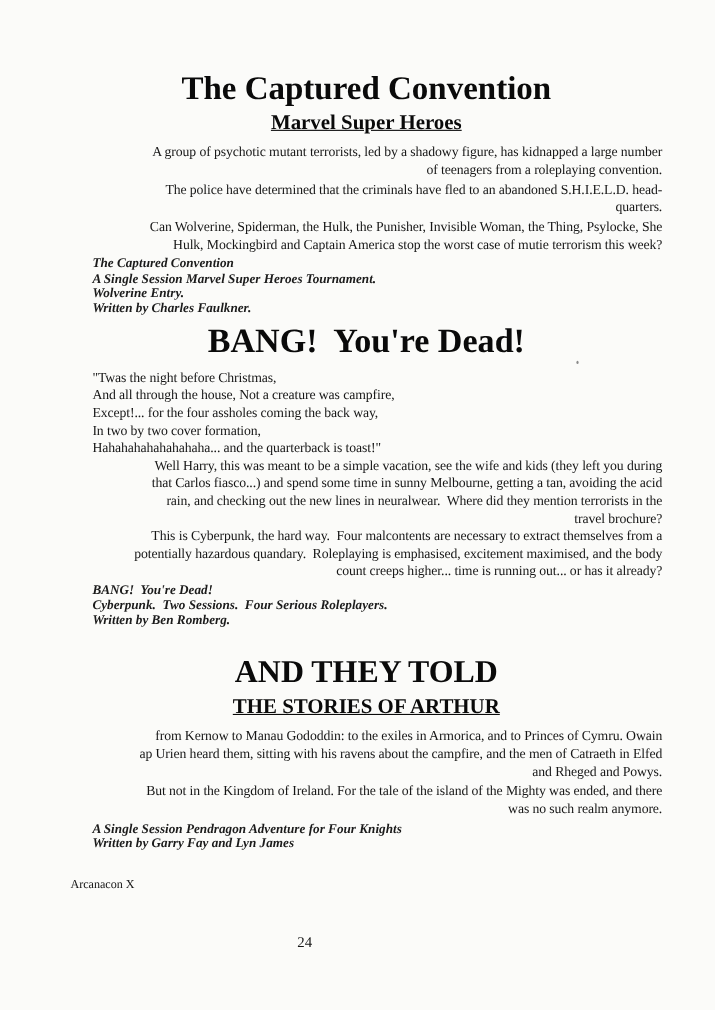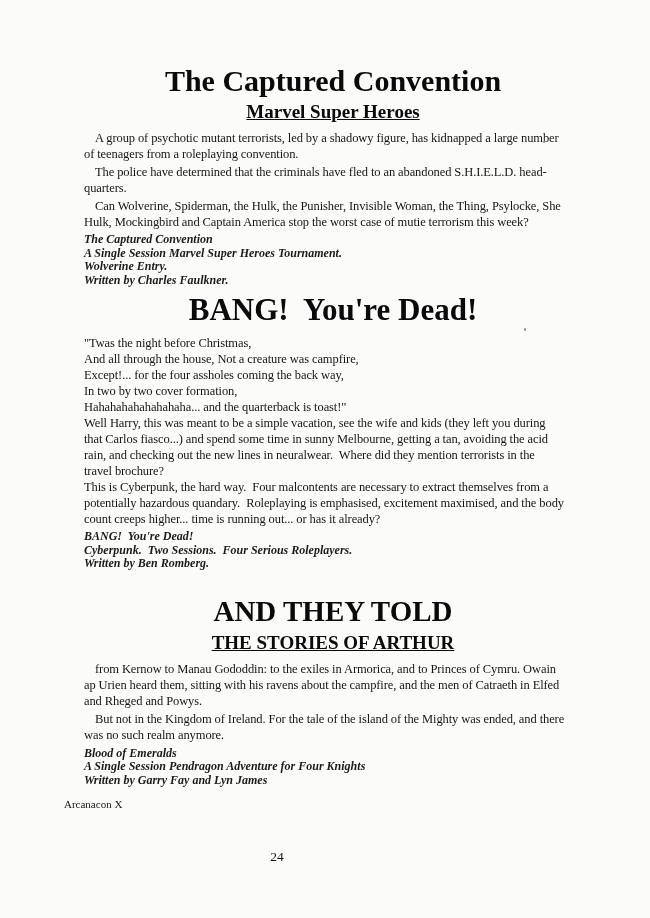--- a/index.html
+++ b/index.html
@@ -30,20 +30,21 @@
   .title-bang { font-size: 31px; line-height: 34px; margin: 6px 0 0 0; }
   .title-told { font-size: 29px; line-height: 33px; margin: 24px 0 0 0; }
   .subtitle   { font-size: 19px; line-height: 22px; margin: 4px 0 0 0; text-decoration: underline; }
   .kicker     { font-size: 15px; line-height: 18px; margin: 4px 0 0 0; }
   .body {
     font-size: 12.5px;
     line-height: 16px;
     letter-spacing: -0.1px;
     margin: 2px 0 0 0;
     white-space: pre-wrap;
+    text-align: right;
   }
   .first-para { margin-top: 7px; }
   .no-gap { margin-top: 0; }
   .indent { text-indent: 11px; }
   .verse-block { margin-top: 8px; }
   .verse-line {
     font-size: 12.5px;
     line-height: 16px;
     letter-spacing: -0.1px;
     white-space: pre-wrap;
@@ -125,21 +126,20 @@
 
     <section class="section-arthur">
       <h1 class="heading title-told">AND THEY TOLD</h1>
       <h2 class="heading subtitle">THE STORIES OF ARTHUR</h2>
       <p class="body indent first-para">from Kernow to Manau Gododdin: to the exiles in Armorica, and to Princes of Cymru. Owain
 ap Urien heard them, sitting with his ravens about the campfire, and the men of Catraeth in Elfed
 and Rheged and Powys.</p>
       <p class="body indent">But not in the Kingdom of Ireland. For the tale of the island of the Mighty was ended, and there
 was no such realm anymore.</p>
       <div class="credits">
-        <div class="credit-line">Blood of Emeralds</div>
         <div class="credit-line">A Single Session Pendragon Adventure for Four Knights</div>
         <div class="credit-line">Written by Garry Fay and Lyn James</div>
       </div>
     </section>
 
   </div>
 
   <div class="footer-left">Arcanacon X</div>
   <div class="footer-page">24</div>
 

